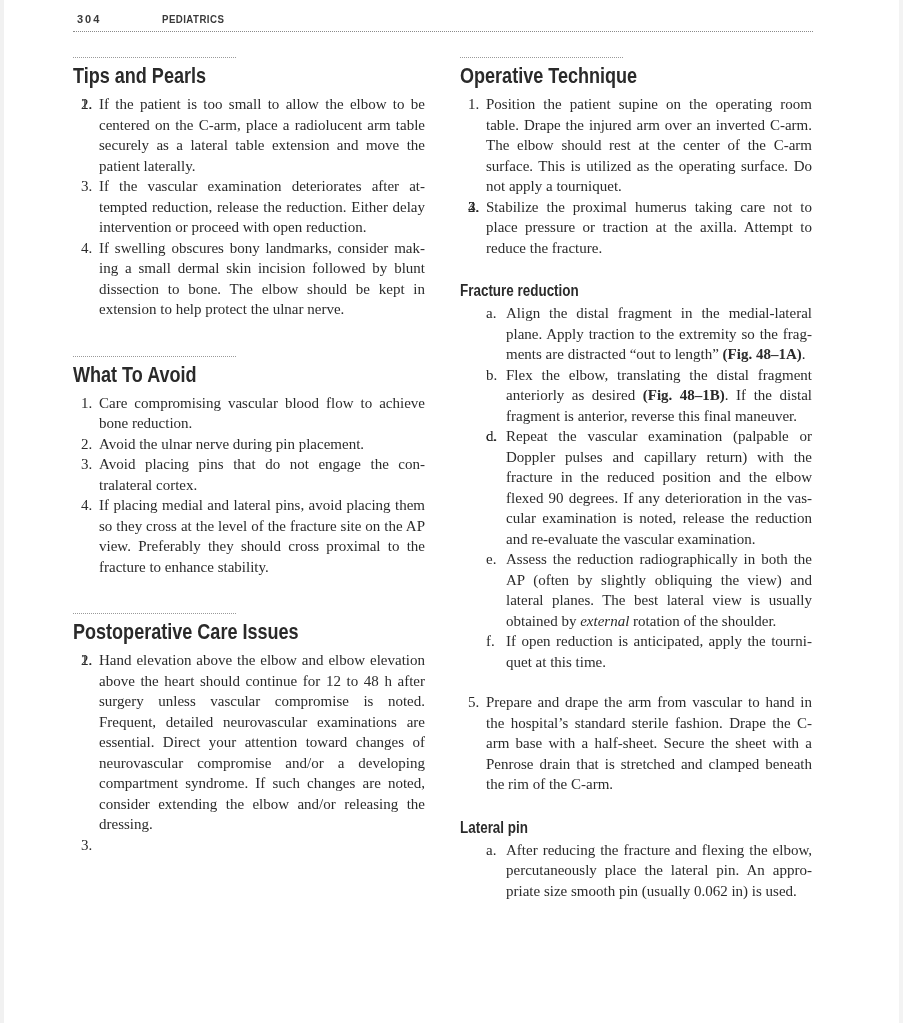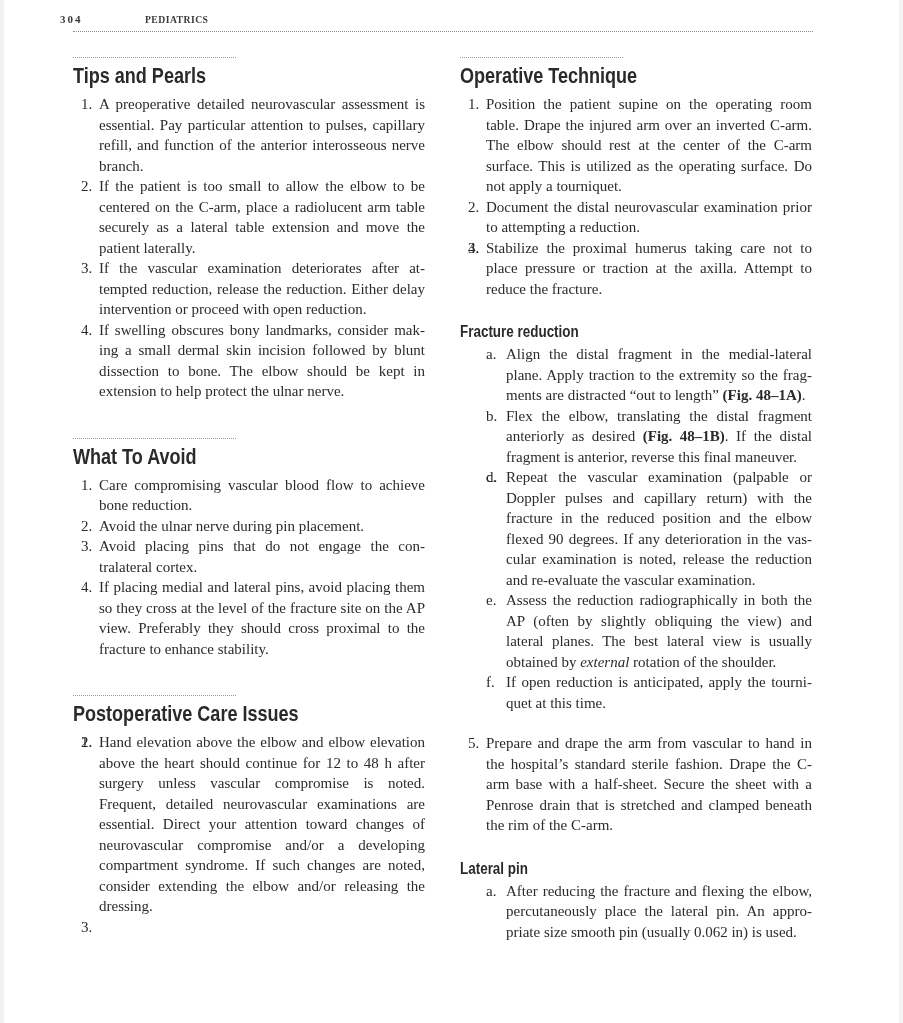--- a/index.html
+++ b/index.html
@@ -10,22 +10,22 @@
     color: #2b2b2b;
     font-family: "Liberation Serif", "DejaVu Serif", serif;
   }
   .left-edge {
     position: absolute; left: 0; top: 0; width: 4px; height: 1023px; background: #f1f1f1;
   }
   .right-edge {
     position: absolute; right: 0; top: 0; width: 4px; height: 1023px; background: #f3f3f3;
   }
   .running-head {
-    position: absolute; left: 60px; top: 11px; width: 740px; height: 22px;
-    font-family: Liberation Serif, serif;
+    position: absolute; left: 77px; top: 11px; width: 740px; height: 22px;
+    font-family: Liberation Sans, sans-serif;
     font-weight: bold; font-size: 11px; letter-spacing: 0.5px; color: #3a3a3a;
   }
   .running-head .page-num { position: absolute; left: 0; top: 2px; letter-spacing: 2px; }
   .running-head .section { position: absolute; left: 85px; top: 2px; transform: scaleX(0.88); transform-origin: left; }
   .head-rule {
     position: absolute; left: 73px; top: 31px; width: 740px; height: 0;
     border-top: 1px dotted #8a8a8a;
   }
   .column { position: absolute; width: 352px; }
   .col-left { left: 73px; top: 57px; }
@@ -70,21 +70,21 @@
   <span class="section">PEDIATRICS</span>
 </div>
 <div class="head-rule"></div>
 
 <div class="column col-left">
 
   <section>
     <div class="sec-rule"></div>
     <h2>Tips and Pearls</h2>
     <ol>
-      <li><span class="num">1.</span><span>A preoperative detailed neurovascular assessment is essential. Pay particular attention to pulses, capil­lary refill, and function of the anterior interosseous nerve branch.</span></li>
+      <li><span class="num">1.</span></li>
       <li><span class="num">2.</span><span>If the patient is too small to allow the elbow to be centered on the C-arm, place a radiolucent arm table securely as a lateral table extension and move the patient laterally.</span></li>
       <li><span class="num">3.</span><span>If the vascular examination deteriorates after at­tempted reduction, release the reduction. Either delay intervention or proceed with open reduction.</span></li>
       <li><span class="num">4.</span><span>If swelling obscures bony landmarks, consider mak­ing a small dermal skin incision followed by blunt dissection to bone. The elbow should be kept in extension to help protect the ulnar nerve.</span></li>
     </ol>
   </section>
 
   <div style="height:36px"></div>
 
   <section>
     <div class="sec-rule"></div>
@@ -109,21 +109,21 @@
     </ol>
   </section>
 </div>
 
 <div class="column col-right">
   <section>
     <div class="sec-rule"></div>
     <h2>Operative Technique</h2>
     <ol>
       <li><span class="num">1.</span><span>Position the patient supine on the operating room table. Drape the injured arm over an inverted C-arm. The elbow should rest at the center of the C-arm surface. This is utilized as the operating sur­face. Do not apply a tourniquet.</span></li>
-      <li><span class="num">2.</span><span>Document the distal neurovascular examination prior to attempting a reduction.</span></li>
+      <li><span class="num">2.</span></li>
       <li><span class="num">3.</span></li>
       <li><span class="num">4.</span><span>Stabilize the proximal humerus taking care not to place pressure or traction at the axilla. Attempt to reduce the fracture.</span></li>
     </ol>
 
     <div class="gap-sm"></div>
 
     <h3>Fracture reduction</h3>
     <ol class="sub">
       <li><span class="num">a.</span><span>Align the distal fragment in the medial-lateral plane. Apply traction to the extremity so the frag­ments are distracted “out to length” </span><span class="fig">(Fig. 48–1A)</span><span>.</span></li>
       <li><span class="num">b.</span><span>Flex the elbow, translating the distal fragment anteriorly as desired </span><span class="fig">(Fig. 48–1B)</span><span>. If the distal fragment is anterior, reverse this final maneuver.</span></li>

